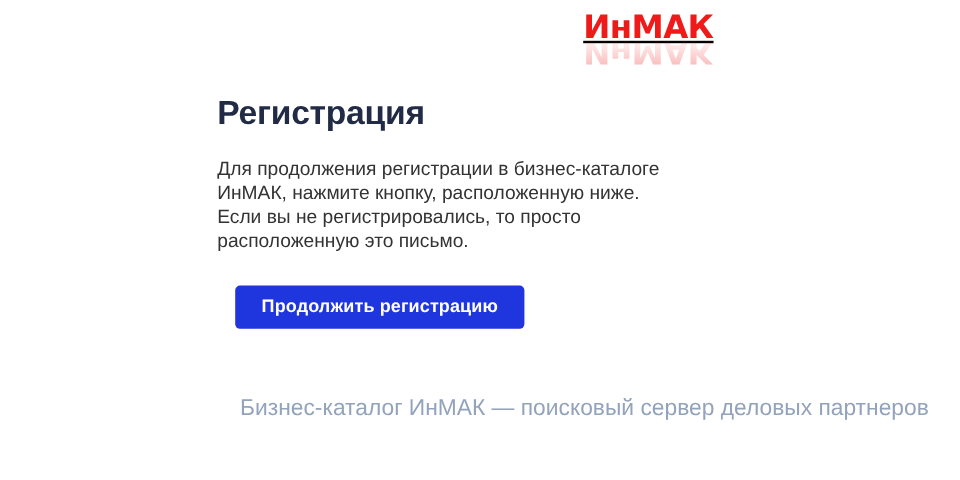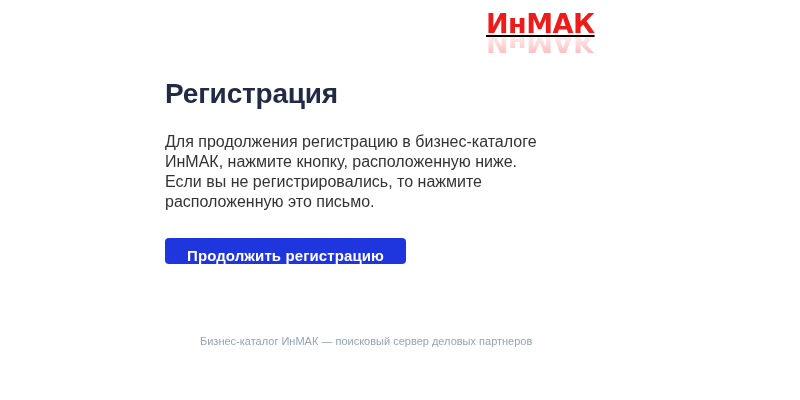--- a/index.html
+++ b/index.html
@@ -59,21 +59,21 @@
     top: 46px;
     opacity: 0.38;
     -webkit-mask-image: linear-gradient(to top, rgba(0,0,0,0) 5%, rgba(0,0,0,0.75) 95%);
     mask-image: linear-gradient(to top, rgba(0,0,0,0) 5%, rgba(0,0,0,0.75) 95%);
     filter: blur(0.4px);
   }
 
   
   .content {
     position: absolute;
-    left: 165px;
+    left: 181px;
     top: 78px;
     width: 440px;
   }
 
   .page-title {
     margin: 0;
     font-size: 28px;
     line-height: 32px;
     font-weight: bold;
     color: #212B45;
@@ -96,64 +96,65 @@
   .cta-wrap {
     margin-top: 26px;
   }
   .cta-button {
     display: inline-block;
     background: #1F35DE;
     color: #ffffff;
     font-size: 15px;
     font-weight: bold;
     line-height: 36px;
-    height: 26px;
+    height: 36px;
     padding: 0 22px;
     border: none;
     border-radius: 4px;
     cursor: pointer;
     font-family: "Liberation Sans", "DejaVu Sans", sans-serif;
     letter-spacing: 0.1px;
     text-decoration: none;
     white-space: nowrap;
+    margin-left: 15px;
   }
 
   
   .footer {
     position: absolute;
     left: 200px;
     top: 333px;
     width: 420px;
   }
   .footer-note {
     margin: 0;
-    font-size: 11px;
+    font-size: 19px;
     line-height: 16px;
     color: #93A3BB;
     white-space: nowrap;
   }
 </style>
 </head>
 <body>
 
 <div class="email-canvas">
 
   <div class="logo-block">
     <div class="logo-wordmark">ИнМАК</div>
     <div class="logo-reflection" aria-hidden="true">ИнМАК</div>
   </div>
 
   <div class="content">
 
     <h1 class="page-title">Регистрация</h1>
 
     <p class="body-copy">
-      <span class="copy-line">Для продолжения регистрацию в бизнес-каталоге</span>
+      <span class="copy-line">Для продолжения регистрации в бизнес-каталоге</span>
       <span class="copy-line">ИнМАК, нажмите кнопку, расположенную ниже.</span>
-      <span class="copy-line">Если вы не регистрировались, то нажмите</span>
+      <span class="copy-line">Если вы не регистрировались, то просто</span>
       <span class="copy-line">расположенную это письмо.</span>
     </p>
 
     <div class="cta-wrap">
       <a class="cta-button" href="#">Продолжить регистрацию</a>
     </div>
 
   </div>
 
   <div class="footer">

